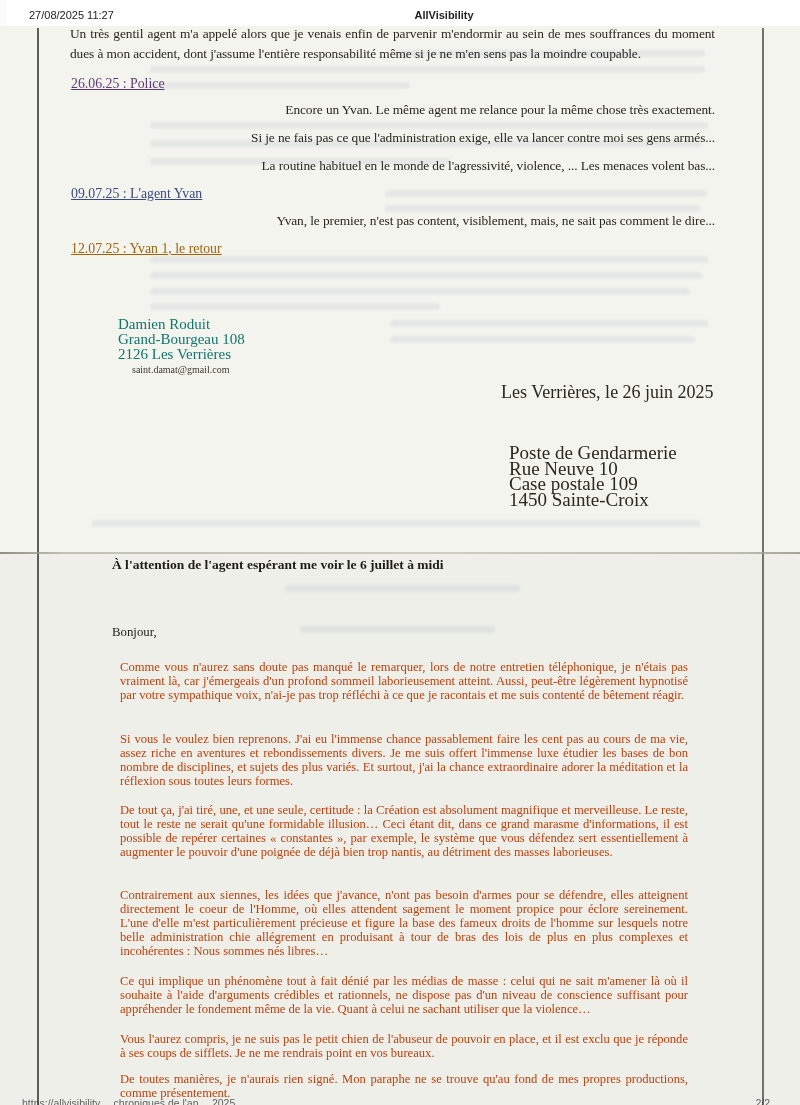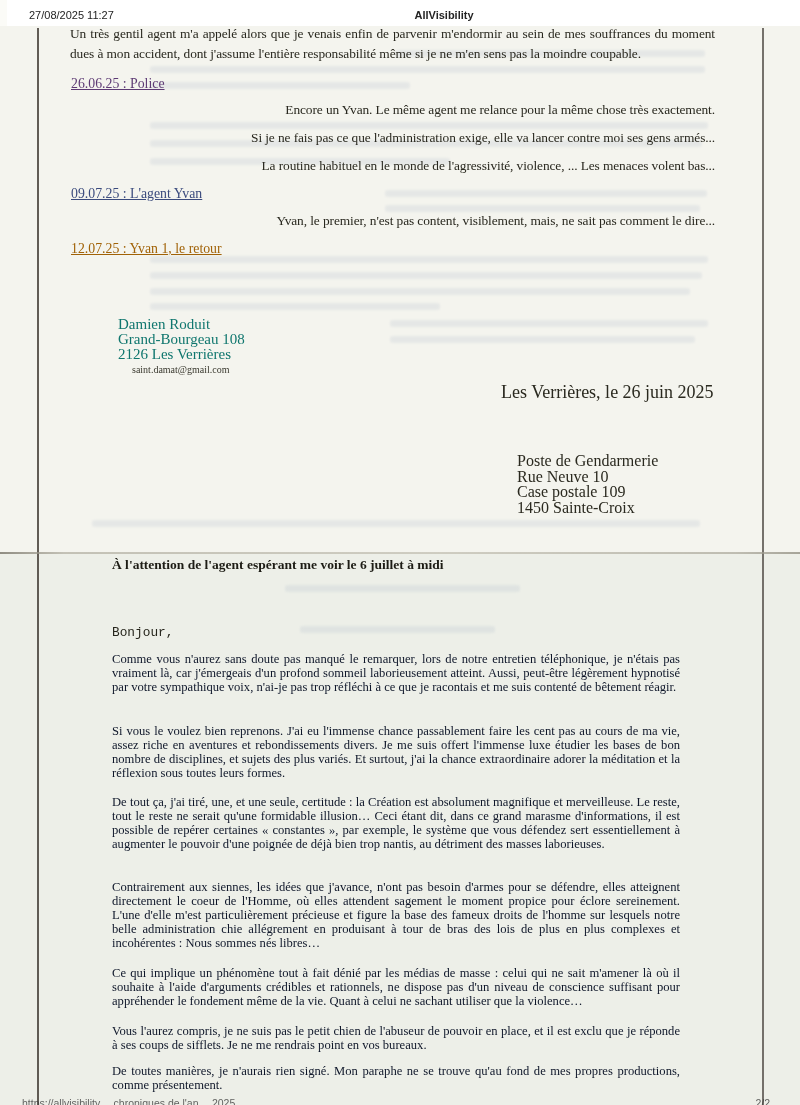--- a/index.html
+++ b/index.html
@@ -42,26 +42,26 @@
   .diary-single{text-align:right;}
   .diary-head{
     position:absolute;left:70px;margin:1px;
     font-size:13.8px;line-height:18px;color:#3a4a7d;
     text-decoration:underline;font-weight:normal;
   }
   
   .addr{position:absolute;left:118px;margin:0;font-size:15px;line-height:15.5px;color:#0f766e;}
   .addr-email{position:absolute;left:132px;margin:0;font-size:10px;color:#3a392f;}
   .dateline{position:absolute;left:501px;margin:0;font-size:18px;color:#2a291f;}
-  .recipient{position:absolute;left:501px;margin:16px;font-size:16px;line-height:15.5px;color:#2a291f;white-space:pre-line;}
+  .recipient{position:absolute;left:501px;margin:8px;font-size:19px;line-height:15.5px;color:#2a291f;white-space:pre-line;}
   .subject{position:absolute;left:112px;width:575px;margin:0;font-size:13.5px;font-weight:bold;color:#1d1c15;}
   .salutation{position:absolute;left:112px;margin:0;font-size:12.8px;color:#26251c;}
   .lp{
-    position:absolute;left:112px;width:568px;margin:0;
-    font-size:12.6px;line-height:14px;color:#0f172a;text-align:justify;
+    position:absolute;left:112px;width:568px;margin:8px;
+    font-size:12.6px;line-height:14px;color:#c2410c;text-align:justify;
   }
 </style>
 </head>
 <body>
 
 <div class="paper-top"></div>
 <div class="paper-bottom"></div>
 
 <div class="ghost" style="top:50px;left:395px;width:310px;"></div>
 <div class="ghost" style="top:66px;left:150px;width:555px;"></div>
@@ -107,21 +107,21 @@
 <p class="addr" style="top:347px;">2126 Les Verrières</p>
 <p class="addr-email" style="top:364px;">saint.damat@gmail.com</p>
 
 <p class="dateline" style="top:382px;">Les Verrières, le 26 juin 2025</p>
 <p class="recipient" style="top:437px;">Poste de Gendarmerie
 Rue Neuve 10
 Case postale 109
 1450 Sainte-Croix</p>
 
 <p class="subject" style="top:557px;">À l'attention de l'agent espérant me voir le 6 juillet à midi</p>
-<p class="salutation" style="top:625px;font-family:Liberation Mono, monospace;">Bonjour,</p>
+<p class="salutation" style="top:625px;">Bonjour,</p>
 
 <p class="lp" style="top:652px;">Comme vous n'aurez sans doute pas manqué le remarquer, lors de notre entretien téléphonique, je n'étais pas vraiment là, car j'émergeais d'un profond sommeil laborieusement atteint. Aussi, peut-être légèrement hypnotisé par votre sympathique voix, n'ai-je pas trop réfléchi à ce que je racontais et me suis contenté de bêtement réagir.</p>
 <p class="lp" style="top:724px;">Si vous le voulez bien reprenons. J'ai eu l'immense chance passablement faire les cent pas au cours de ma vie, assez riche en aventures et rebondissements divers. Je me suis offert l'immense luxe étudier les bases de bon nombre de disciplines, et sujets des plus variés. Et surtout, j'ai la chance extraordinaire adorer la méditation et la réflexion sous toutes leurs formes.</p>
 <p class="lp" style="top:795px;">De tout ça, j'ai tiré, une, et une seule, certitude : la Création est absolument magnifique et merveilleuse. Le reste, tout le reste ne serait qu'une formidable illusion… Ceci étant dit, dans ce grand marasme d'informations, il est possible de repérer certaines « constantes », par exemple, le système que vous défendez sert essentiellement à augmenter le pouvoir d'une poignée de déjà bien trop nantis, au détriment des masses laborieuses.</p>
 <p class="lp" style="top:880px;">Contrairement aux siennes, les idées que j'avance, n'ont pas besoin d'armes pour se défendre, elles atteignent directement le coeur de l'Homme, où elles attendent sagement le moment propice pour éclore sereinement. L'une d'elle m'est particulièrement précieuse et figure la base des fameux droits de l'homme sur lesquels notre belle administration chie allégrement en produisant à tour de bras des lois de plus en plus complexes et incohérentes : Nous sommes nés libres…</p>
 <p class="lp" style="top:966px;">Ce qui implique un phénomène tout à fait dénié par les médias de masse : celui qui ne sait m'amener là où il souhaite à l'aide d'arguments crédibles et rationnels, ne dispose pas d'un niveau de conscience suffisant pour appréhender le fondement même de la vie. Quant à celui ne sachant utiliser que la violence…</p>
 <p class="lp" style="top:1024px;">Vous l'aurez compris, je ne suis pas le petit chien de l'abuseur de pouvoir en place, et il est exclu que je réponde à ses coups de sifflets. Je ne me rendrais point en vos bureaux.</p>
 <p class="lp" style="top:1064px;">De toutes manières, je n'aurais rien signé. Mon paraphe ne se trouve qu'au fond de mes propres productions, comme présentement.</p>
 
 <div class="print-footer">

